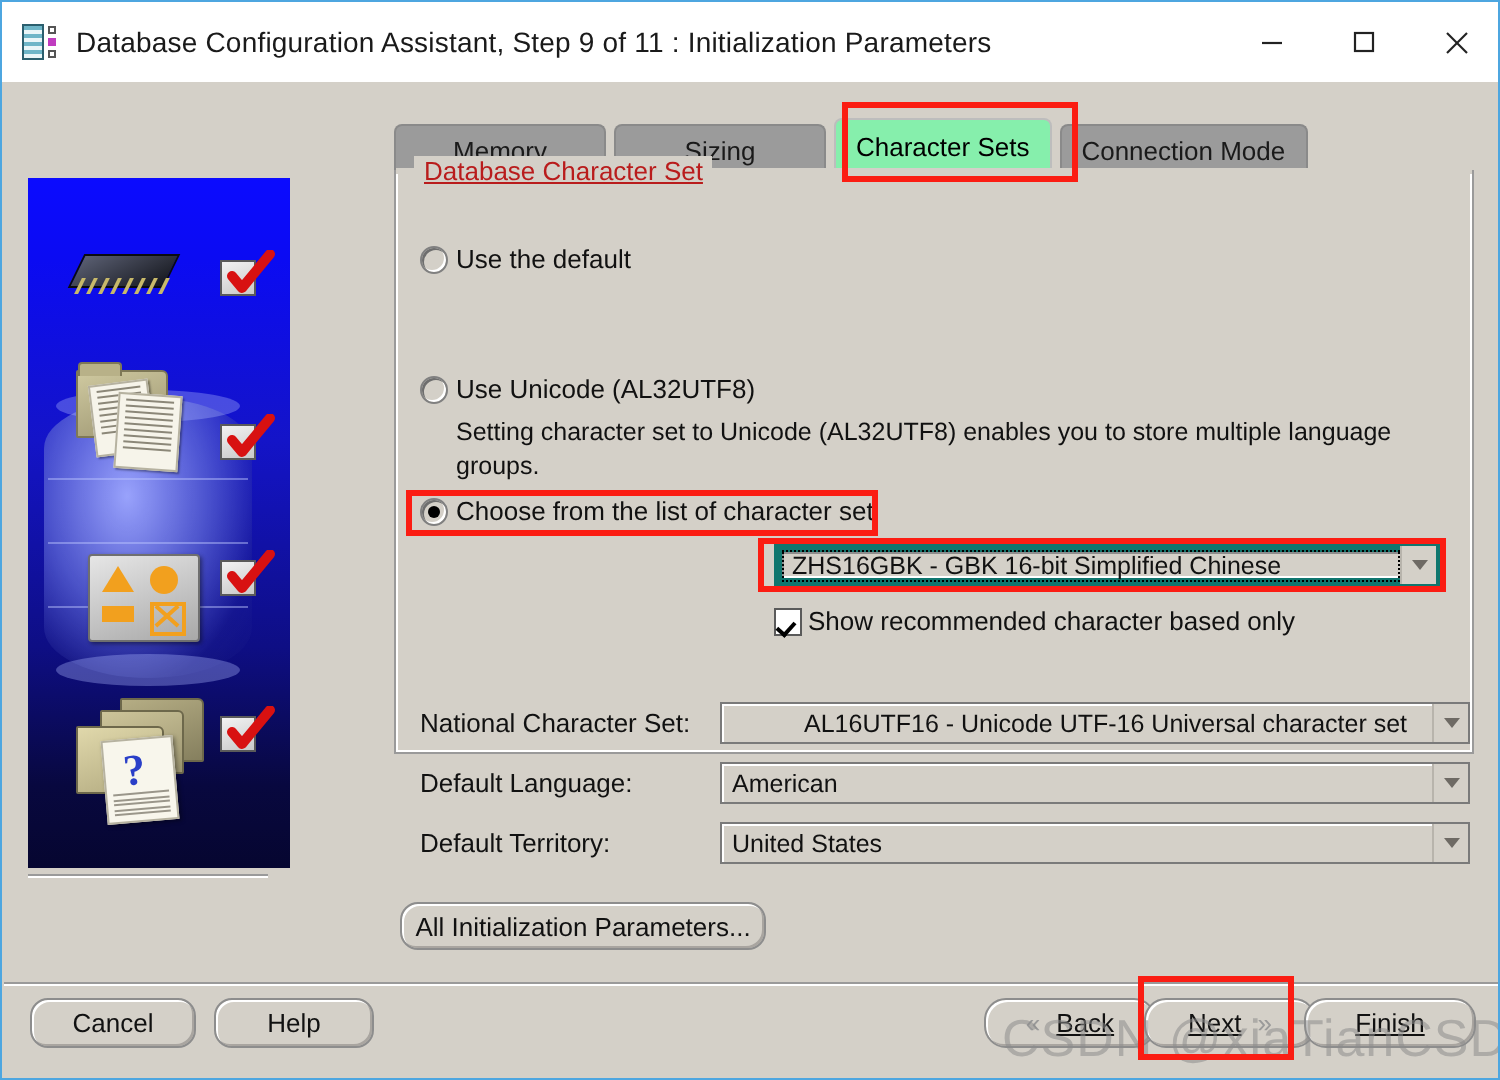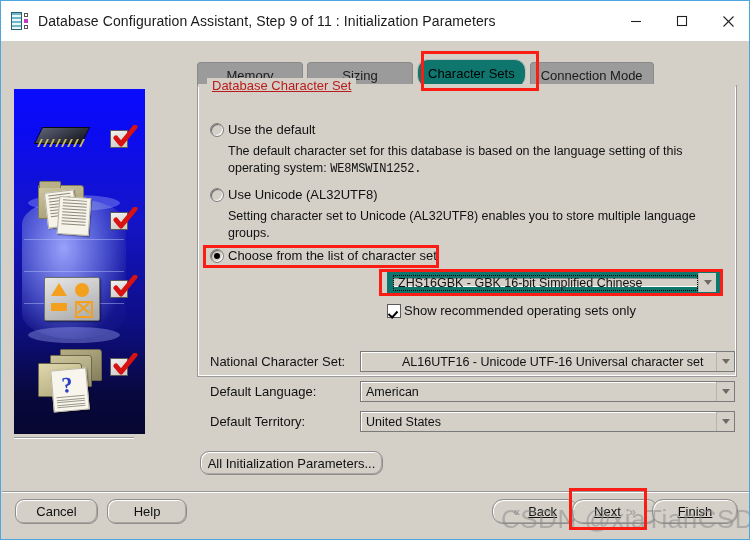--- a/index.html
+++ b/index.html
@@ -196,25 +196,24 @@
     background: #9b9b9b;
     border: 1px solid #8a8a8a;
     border-bottom: none;
     border-radius: 4px 4px 0 0;
     margin-right: 4px;
     min-width: 106px;
     box-sizing: border-box;
     user-select: none;
   }
   .tab.active {
-    background: #0f766e;
+    background: #86efac;
     border-color: #bdbdbd;
     height: 28px; line-height: 28px;
     color:#000;
-    border-radius:11px;
   }
 
   
   .groupbox {
     position: absolute; left: 195px; top: 44px;
     width: 540px; height: 292px;
     border: 1px solid #9a9a9a;
     border-top: 1px solid #9a9a9a;
     background: #d4d0c8;
     box-sizing: border-box;
@@ -285,21 +284,21 @@
     border-right:4px solid transparent;
     border-top:5px solid #6e6a64;
   }
   .combo.focused .txt {
     outline: 1px dotted #000;
     outline-offset: 0px;
     margin: 1px 1px 1px 1px;
     padding-left: 4px;
   }
   .combo.sunken {
-    border: 6px solid #0f766e;
+    border: 4px solid #0f766e;
     box-shadow: inset 1px 1px 0 #8d8d8d, inset -1px -1px 0 #ffffff;
   }
 
   .checkrow { position:absolute; display:flex; align-items:center; }
   .cbox {
     width: 12px; height: 12px; background:#fff;
     border:1px solid #5a5a5a; position:relative; flex:0 0 auto;
     margin-right:3px;
   }
   .cbox.checked:after {
@@ -488,44 +487,40 @@
     <div class="groupbox">
       <div class="gb-inner"></div>
     </div>
     <div class="tabpanel-mask"></div>
     <div class="gb-title">Database Character Set</div>
 
     <div class="radio-row" style="left:208px; top:81px;">
       <span class="radio"></span>
       <span class="lbl">Use the default</span>
     </div>
-    <div class="desc" style="left:226px; top:102px; width:500px;">
-      <span>The default character set for this database is based on the language setting of this operating system:</span>
-      <span class="mono">WE8MSWIN1252.</span>
-    </div>
 
     <div class="radio-row" style="left:208px; top:146px;">
       <span class="radio"></span>
       <span class="lbl">Use Unicode (AL32UTF8)</span>
     </div>
     <div class="desc" style="left:226px; top:167px; width:505px;">Setting character set to Unicode (AL32UTF8) enables you to store multiple language groups.</div>
 
     <div class="radio-row" style="left:208px; top:207px;align-items:center;">
       <span class="radio checked"></span>
       <span class="lbl">Choose from the list of character set</span>
     </div>
 
     <div class="combo focused sunken" style="left:385px; top:231px; width:335px;">
       <span class="txt">ZHS16GBK - GBK 16-bit Simplified Chinese</span>
       <span class="arrow"></span>
     </div>
 
     <div class="checkrow" style="left:385px; top:262px;">
       <span class="cbox checked"></span>
-      <span class="lbl">Show recommended operating sets only</span>
+      <span class="lbl">Show recommended character based only</span>
     </div>
 
     <div class="field-label" style="left:208px; top:313px;">National Character Set:</div>
     <div class="combo" style="left:358px; top:310px; width:375px;padding-left:36px;">
       <span class="txt">AL16UTF16 - Unicode UTF-16 Universal character set</span>
       <span class="arrow"></span>
     </div>
 
     <div class="field-label" style="left:208px; top:343px;">Default Language:</div>
     <div class="combo" style="left:358px; top:340px; width:375px;">

